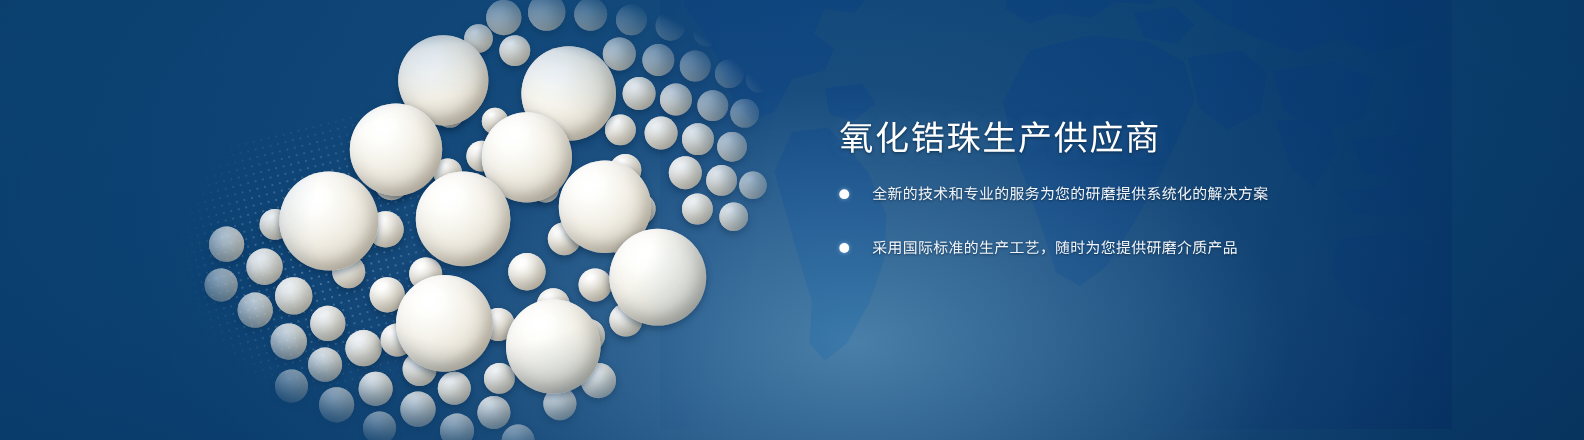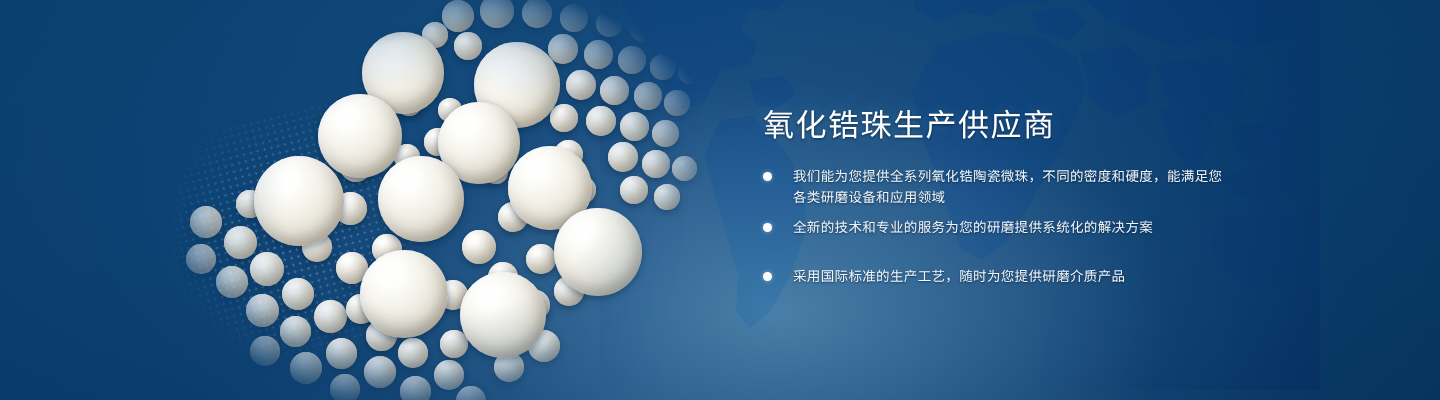--- a/index.html
+++ b/index.html
@@ -300,24 +300,20 @@
     <span class="bead" style="left:310px;top:278px;width:86px;height:86px;"></span>
   </div>
 
   <div class="vignette"></div>
 
   <div class="copy">
     <h1 class="headline">氧化锆珠生产供应商</h1>
     <ul class="bullets">
       <li class="bullet">
         <span class="dot"></span>
-        <span>我们能为您提供全系列氧化锆陶瓷微珠，不同的密度和硬度，能满足您各类研磨设备和应用领域</span>
-      </li>
-      <li class="bullet">
-        <span class="dot"></span>
         <span>全新的技术和专业的服务为您的研磨提供系统化的解决方案</span>
       </li>
       <li class="bullet">
         <span class="dot"></span>
         <span>采用国际标准的生产工艺，随时为您提供研磨介质产品</span>
       </li>
     </ul>
   </div>
 
 </div>

